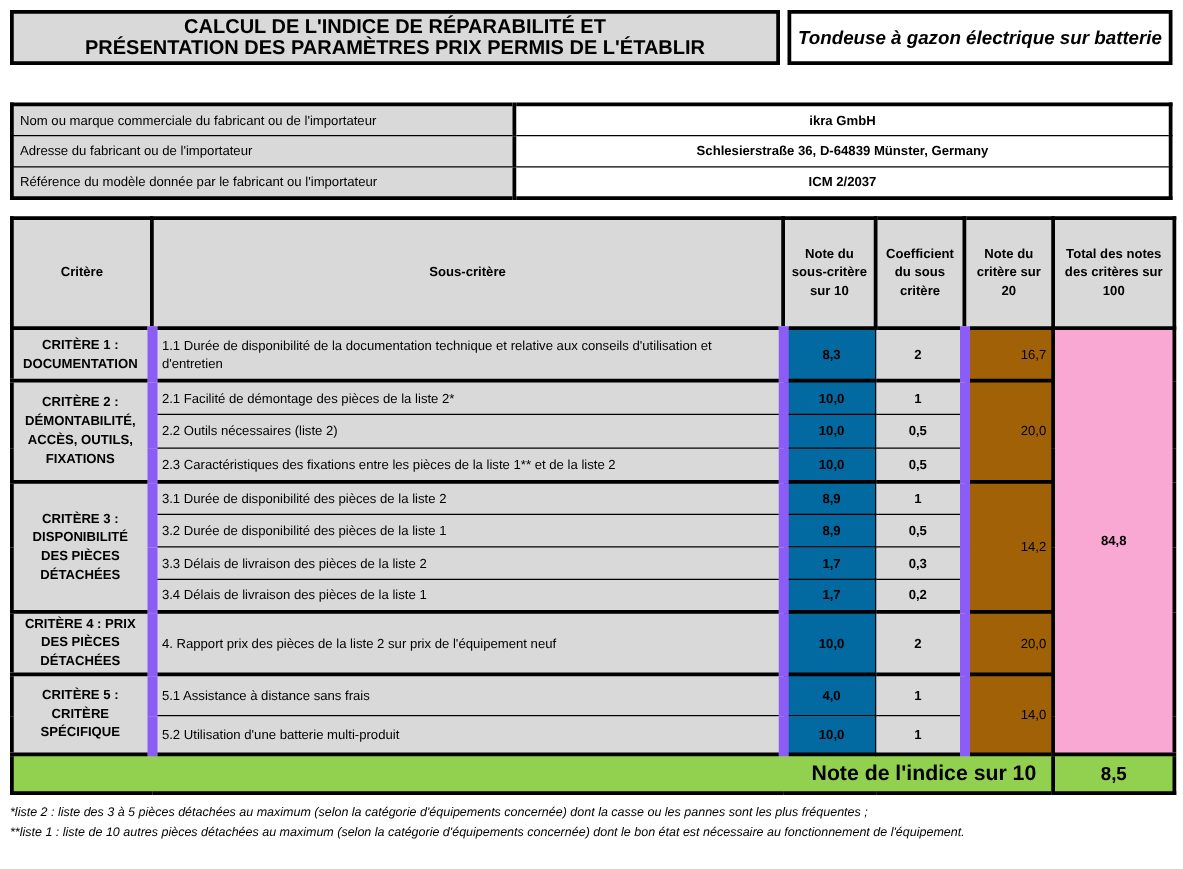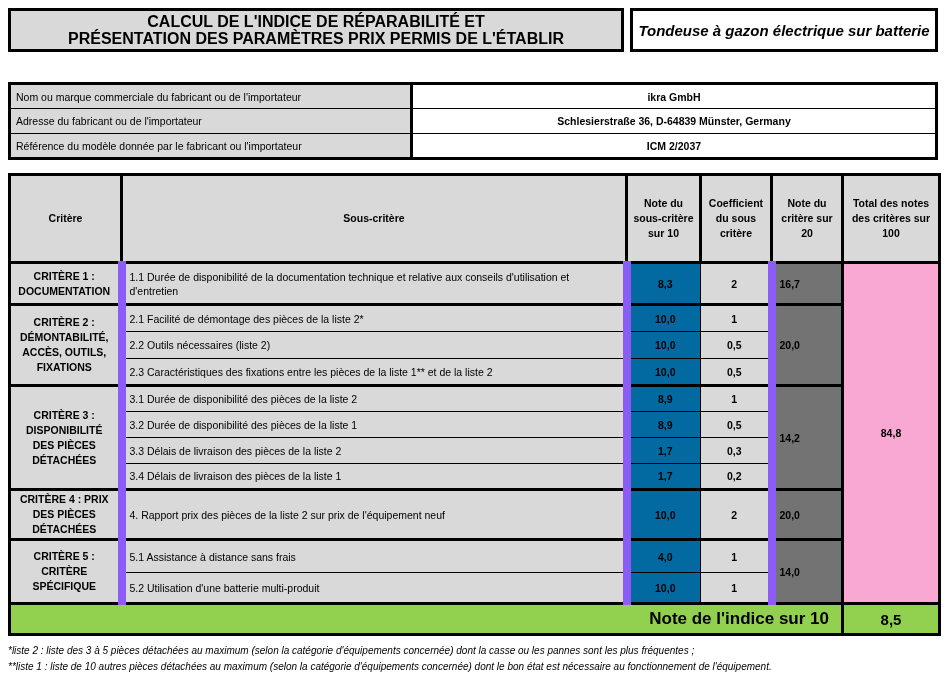--- a/index.html
+++ b/index.html
@@ -38,21 +38,21 @@
     border:3px solid #000000;background:#d9d9d9;font-weight:bold;text-align:center;
     height:88px;vertical-align:middle;line-height:15px;
   }
   .main-table td{border:1px solid #000;vertical-align:middle;}
   td.gt{border-top:3px solid #000;}
   td.bl{border-left:8px solid #8b5cf6;}
   td.cell-crit{background:#d9d9d9;font-weight:bold;text-align:center;line-height:15px;}
   td.cell-sub{background:#d9d9d9;text-align:left;line-height:14px;}
   td.cell-n10{background:#0369a1;font-weight:bold;text-align:center;}
   td.cell-coef{background:#d9d9d9;font-weight:bold;text-align:center;}
-  td.cell-n20{background:#737373;font-weight:bold;text-align:left;}
+  td.cell-n20{background:#a16207;font-weight:normal;text-align:right;}
   td.cell-total{background:#f9a8d4;font-weight:bold;text-align:center;border-left:3px solid #000;}
   tr.r-11 td{height:42px;}
   tr.r-sm td{height:27px;}
   tr.r-3x td{height:26px;}
   tr.r-4 td{height:39px;}
   tr.r-51 td{height:33px;}
   tr.r-52 td{height:31px;}
   tr.r-final td{height:31px;border-top:3px solid #000;}
   td.final-label{
     background:#92d050;text-align:right;font-weight:bold;font-size:17px;padding-right:12px;

